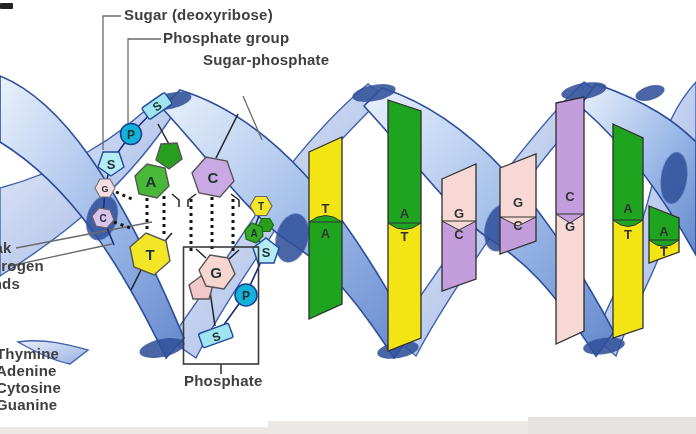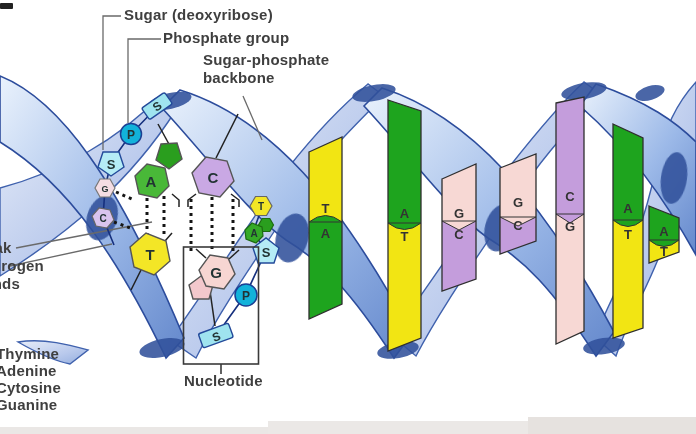--- a/index.html
+++ b/index.html
@@ -229,18 +229,18 @@
   <g>
     <rect x="0" y="3" width="13" height="6" rx="1" fill="#222"></rect>
     <rect x="0" y="427" width="696" height="7" fill="#eae7e5"></rect>
     <rect x="268" y="421" width="260" height="13" fill="#ebe8e6"></rect>
     <rect x="528" y="417" width="168" height="17" fill="#e6e2df"></rect>
   </g>
 </svg>
 
 <div class="lbl" style="left:124px;top:6px;">Sugar (deoxyribose)</div>
 <div class="lbl" style="left:163px;top:29px;text-align:right;">Phosphate group</div>
-<div class="lbl" style="left:203px;top:51px;"><span>Sugar-phosphate</span><br><span>backbone</span></div>
+<div class="lbl" style="left:203px;top:51px;"><span>Sugar-phosphate</span><br></div>
 <div class="lbl" style="left:-26px;top:239px;"><div>weak</div><div>hydrogen</div><div>bonds</div></div>
 <div class="lbl key" style="left:-4px;top:345px;"><div>Thymine</div><div>Adenine</div><div>Cytosine</div><div>Guanine</div></div>
-<div class="lbl" style="left:184px;top:372px;">Nucleotide</div>
+<div class="lbl" style="left:184px;top:372px;">Phosphate</div>
 
 </div>
 
 </body></html>

